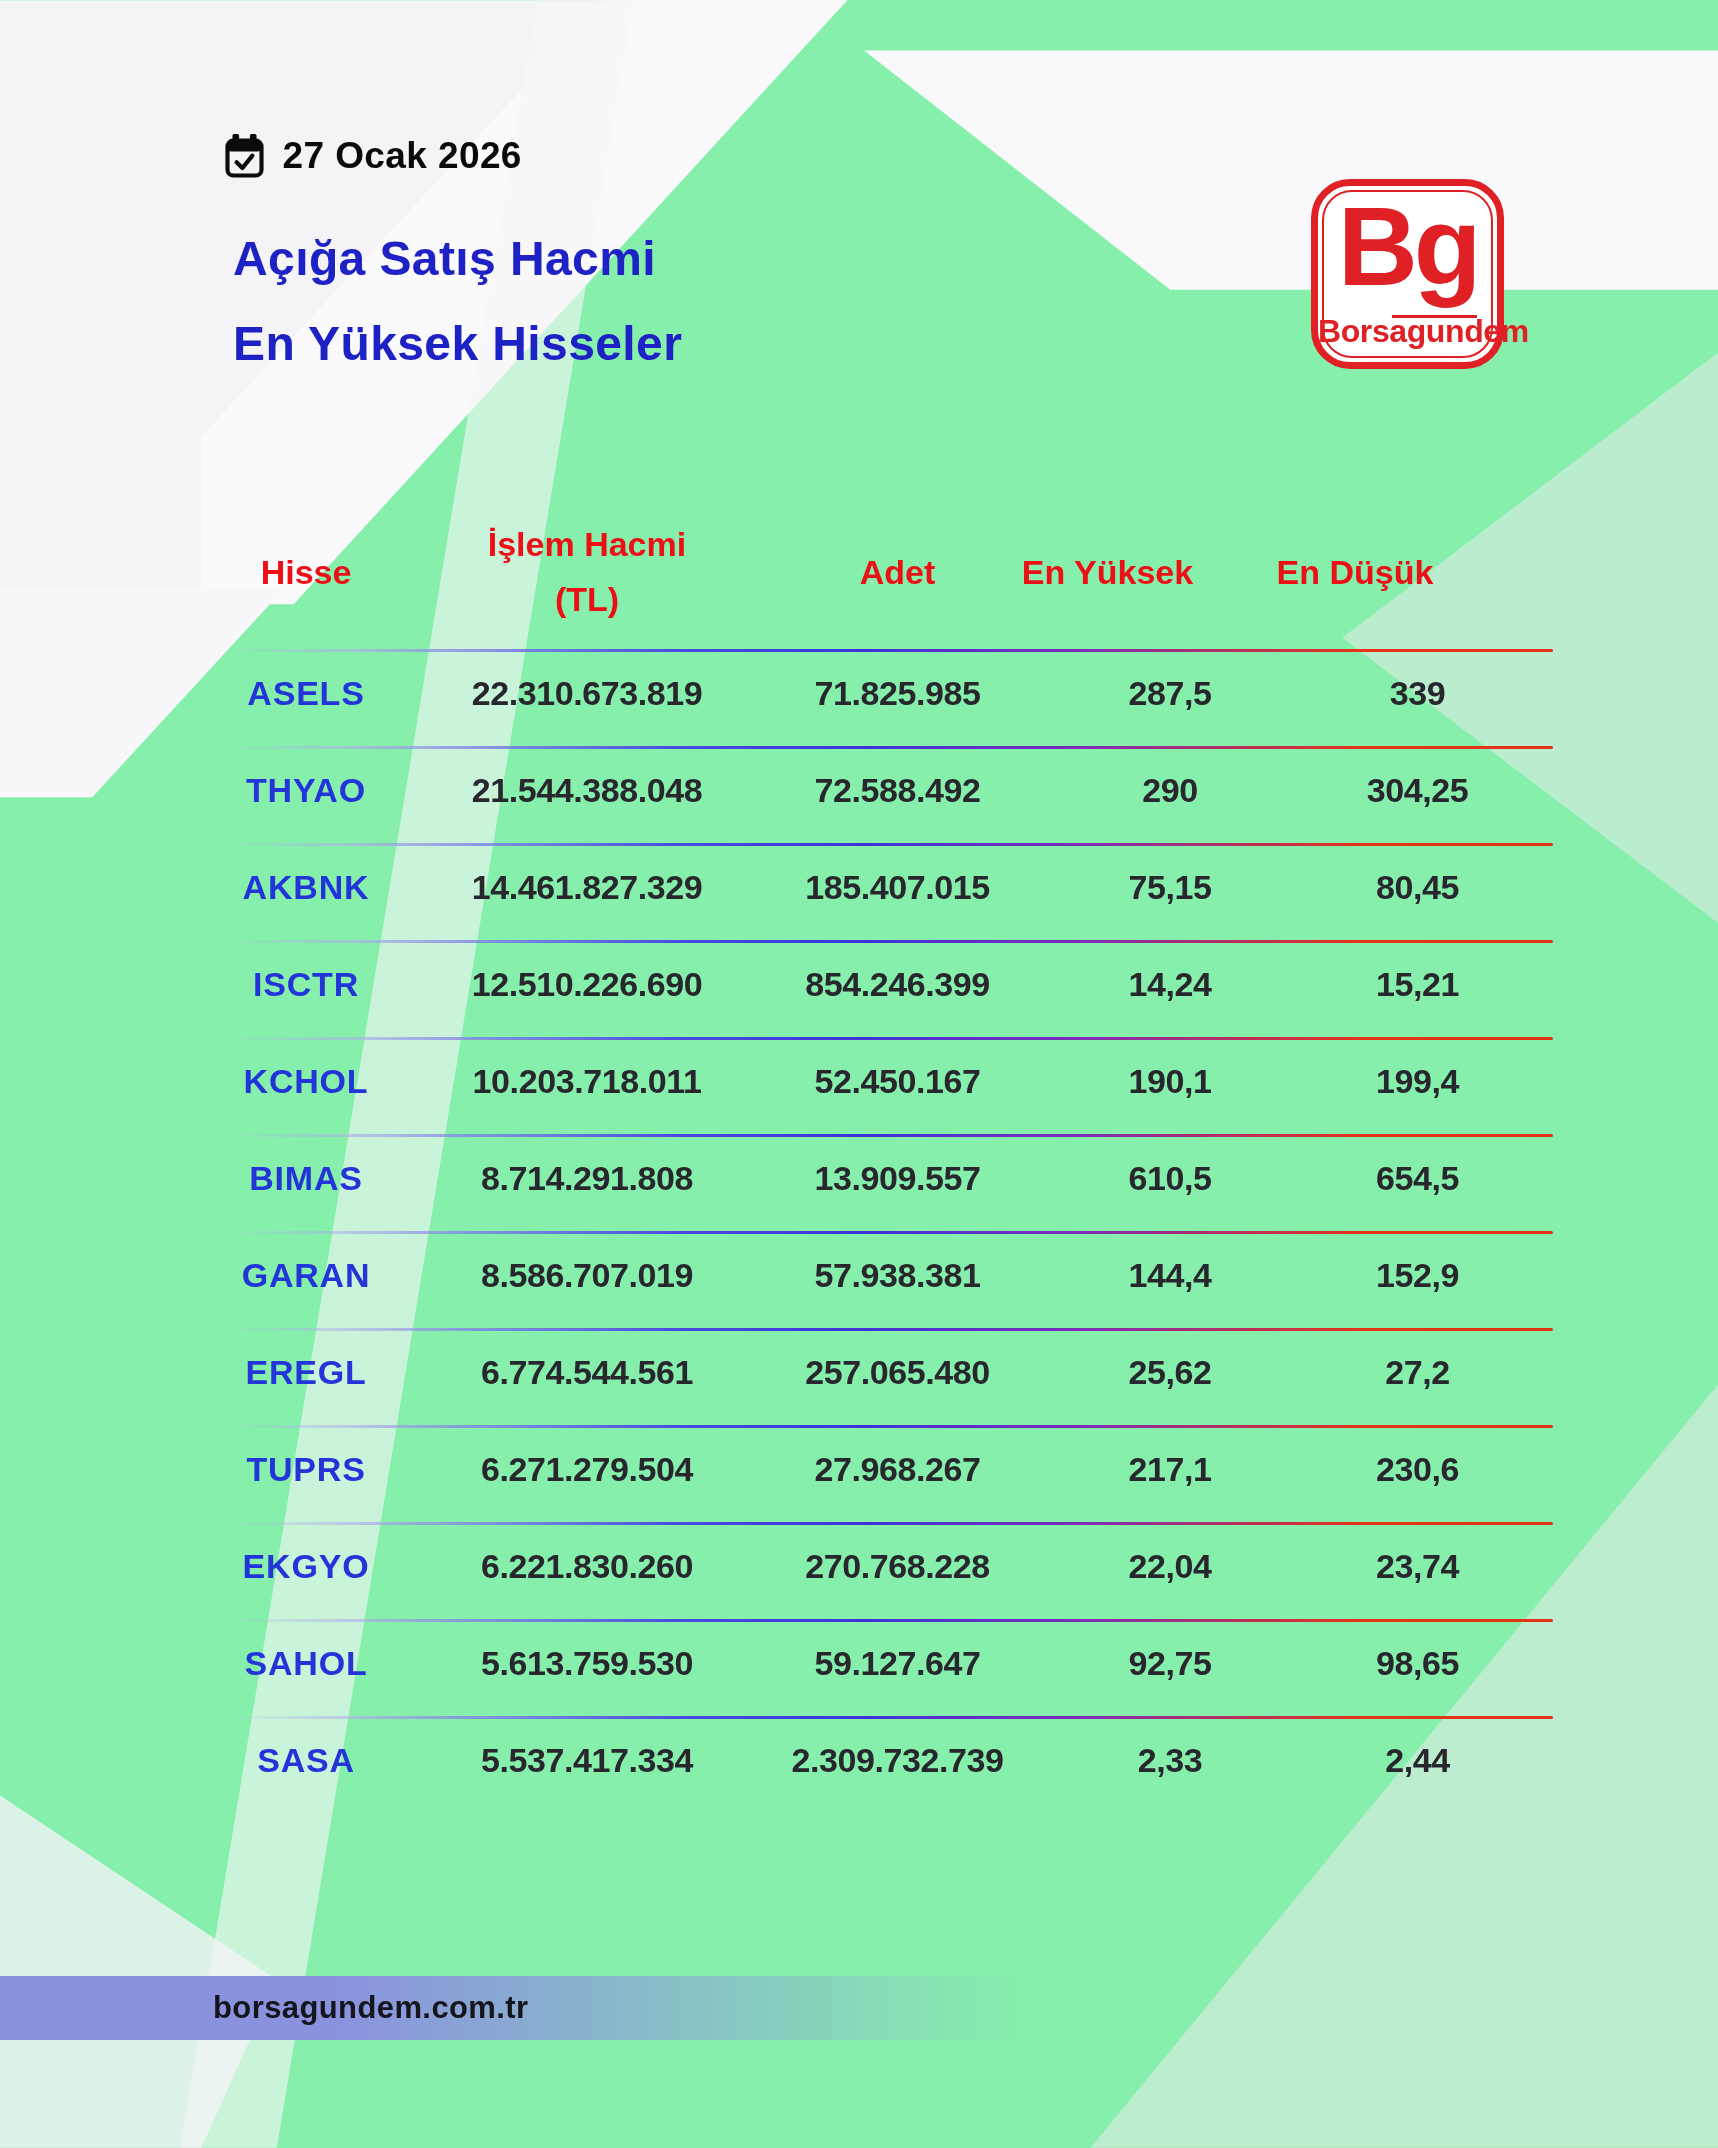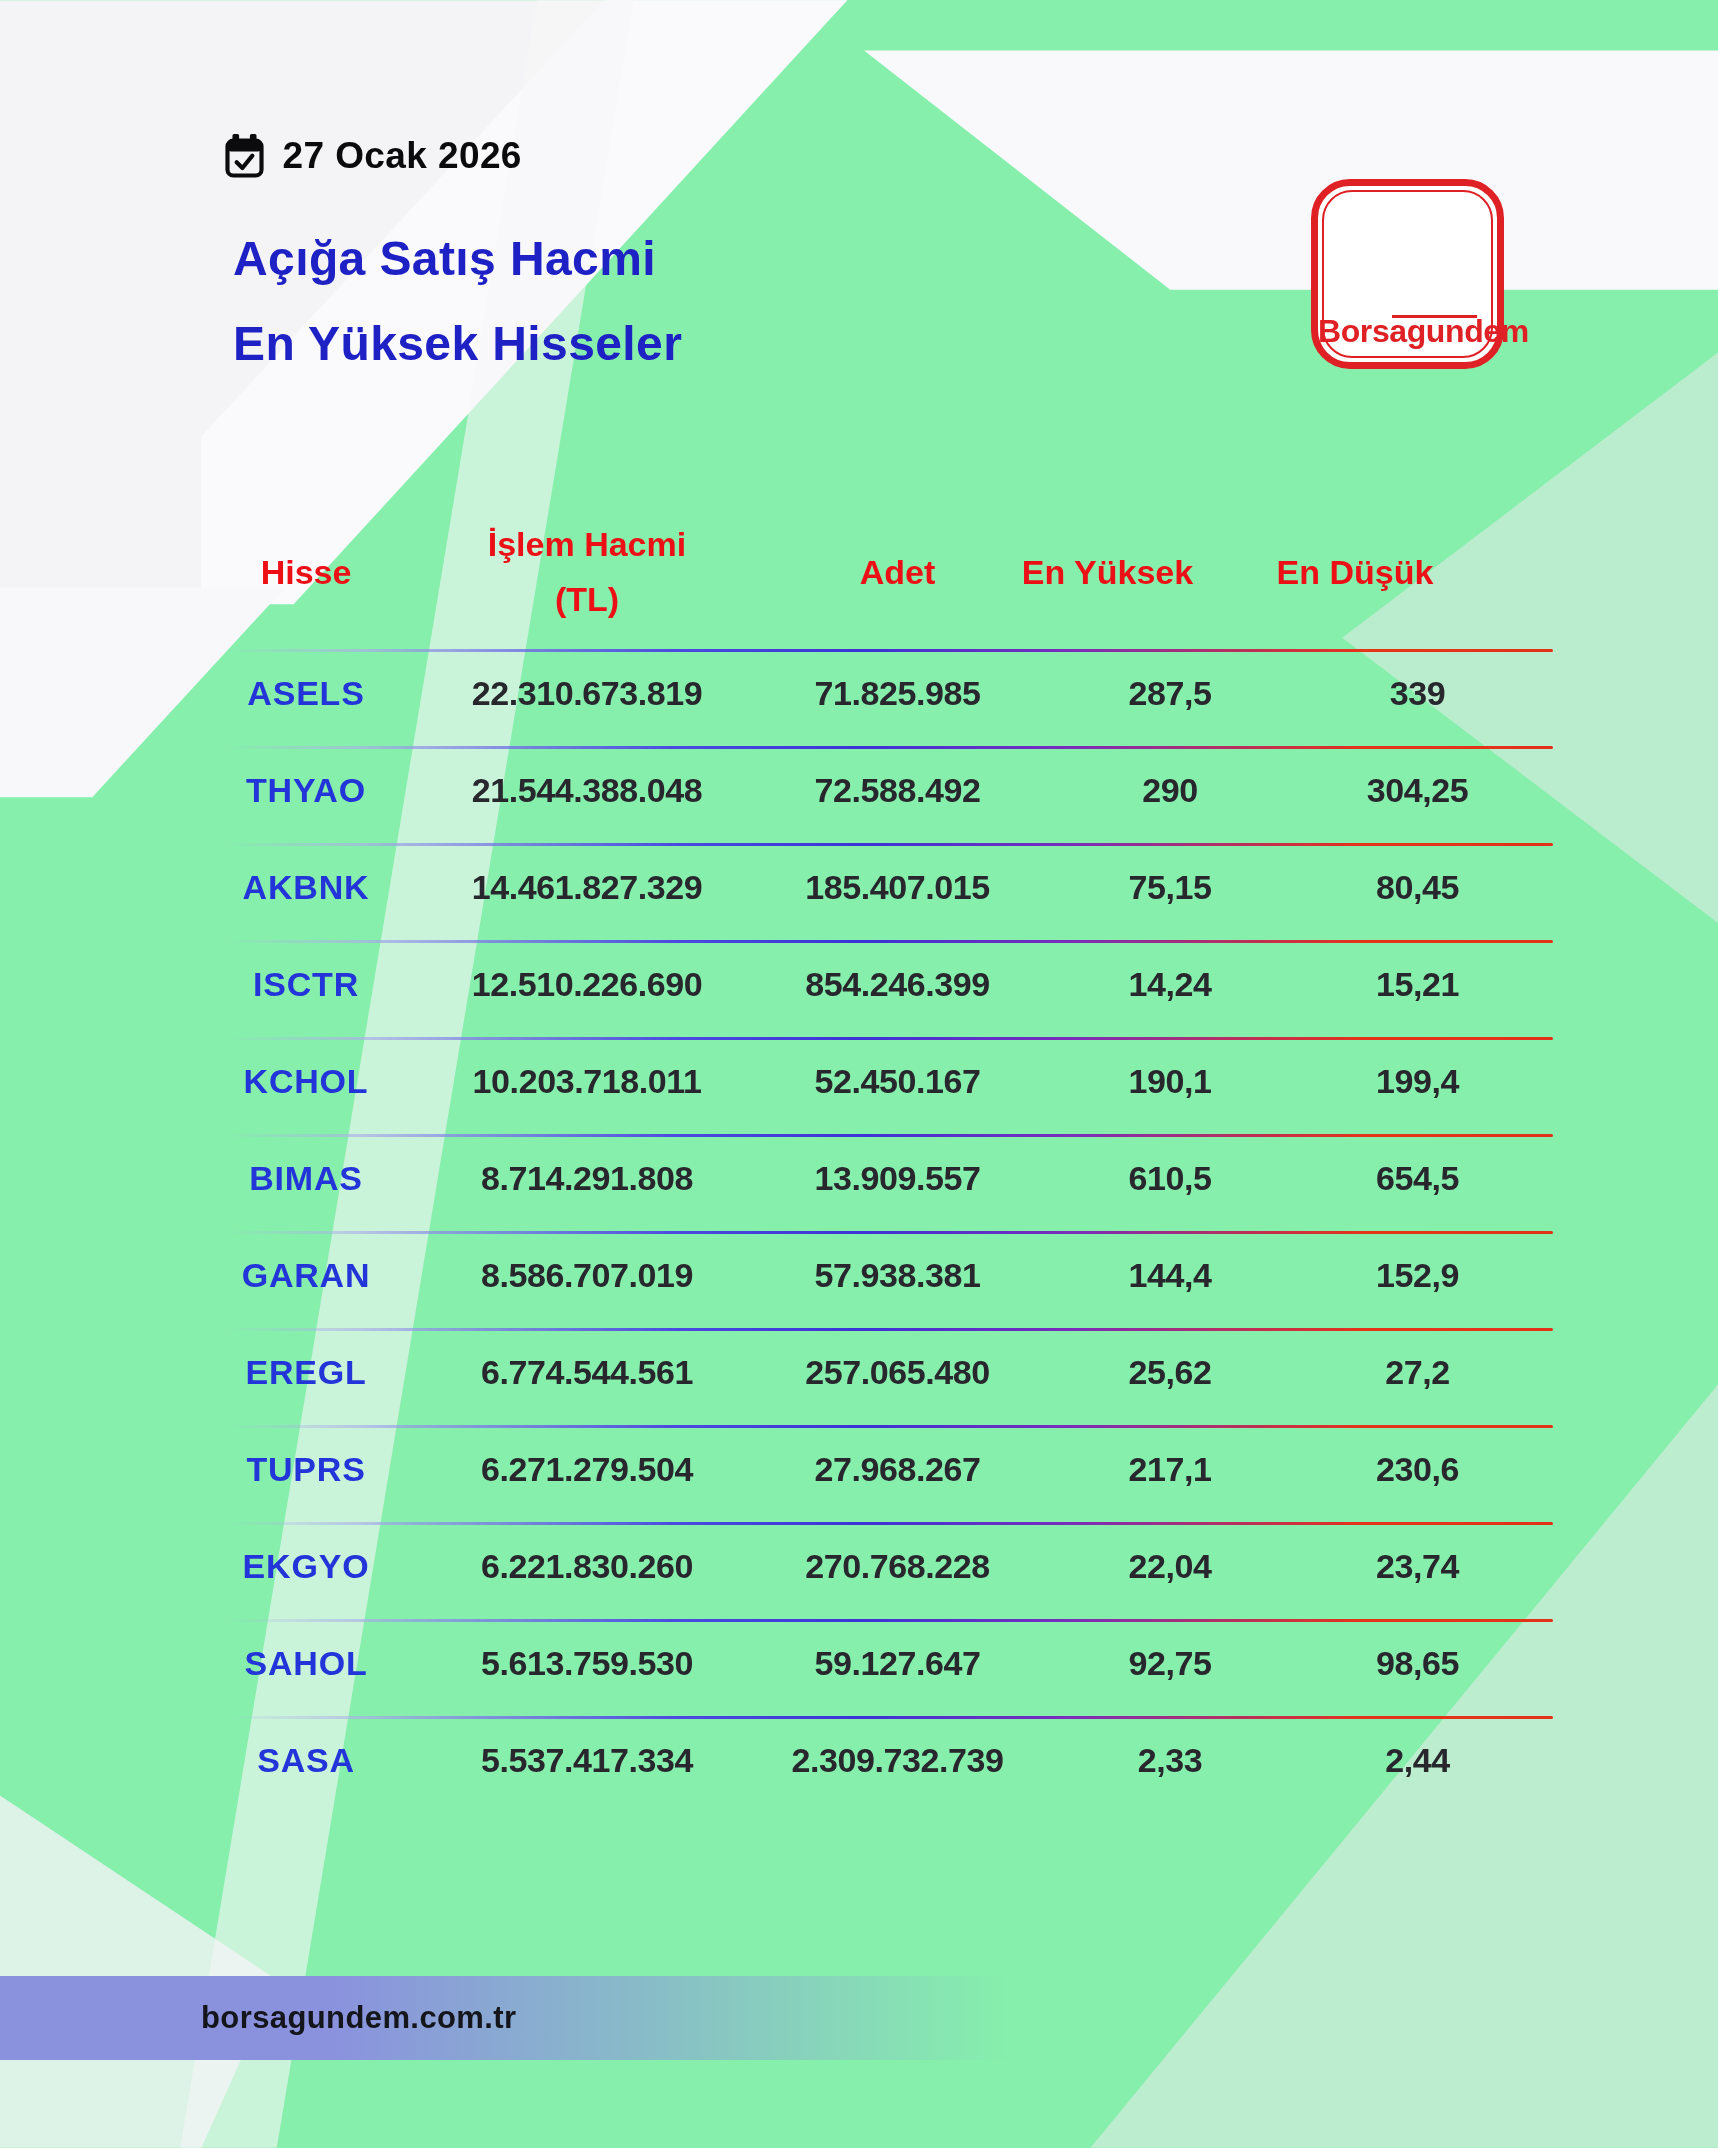--- a/index.html
+++ b/index.html
@@ -33,24 +33,24 @@
   #rows{position:relative;margin-top:8px;}
   .row{position:relative;height:97px;display:flex;align-items:center;padding-bottom:8.4px;
        box-sizing:border-box;}
   .row .sep{position:absolute;top:0;left:8.4px;width:1327px;height:3.4px;border-radius:1.7px;
        background:linear-gradient(90deg, rgba(190,190,235,0) 0%, rgba(172,174,232,0.65) 10%,
          #4a4ae0 34%, #3d33d6 48%, #7c2cba 64%, #c22f50 78%, #e63418 86%, #e23218 100%);}
   .cell{text-align:center;font-size:34px;font-weight:bold;color:#27272d;letter-spacing:-0.4px;}
   .cell.ticker{color:#2334d8;letter-spacing:0.8px;}
 
   
-  .footer-bar{position:absolute;left:0;top:1976px;width:1040px;height:84px;
+  .footer-bar{position:absolute;left:0;top:1976px;width:1040px;height:64px;
       background:linear-gradient(90deg,#8a92de 0%,#8a92de 32%,rgba(138,146,222,0.55) 62%,
                  rgba(138,146,222,0) 97%);
-      display:flex;align-items:center;}
+      display:flex;align-items:center;padding-left:12px;}
   .footer-url{margin-left:201px;font-size:31px;font-weight:bold;color:#15151c;letter-spacing:0.4px;}
 </style>
 </head>
 <body>
 
 <div id="canvas">
 
   <svg id="bg-shapes" viewBox="0 0 2048 2560" xmlns="http://www.w3.org/2000/svg">
     <polygon points="0,0 1010,0 280,760 0,760" fill="#f4f4f6"></polygon>
     <polygon points="240,520 720,0 1010,0 350,720 240,720" fill="#fafafc"></polygon>
@@ -73,20 +73,21 @@
     <span class="date-label">27 Ocak 2026</span>
   </div>
 
   <div class="title">
     <div>Açığa Satış Hacmi</div>
     <div>En Yüksek Hisseler</div>
   </div>
 
   <div class="logo">
     <div class="logo-inner"></div>
+    <div class="logo-monogram">Bg</div>
     <div class="logo-brand-bar"></div>
     <div class="logo-brand">Borsagundem</div>
   </div>
 
   <div class="table">
     <div class="thead">
       <div class="th c1">Hisse</div>
       <div class="th c2">
         <div>İşlem Hacmi</div>
         <div>(TL)</div>

